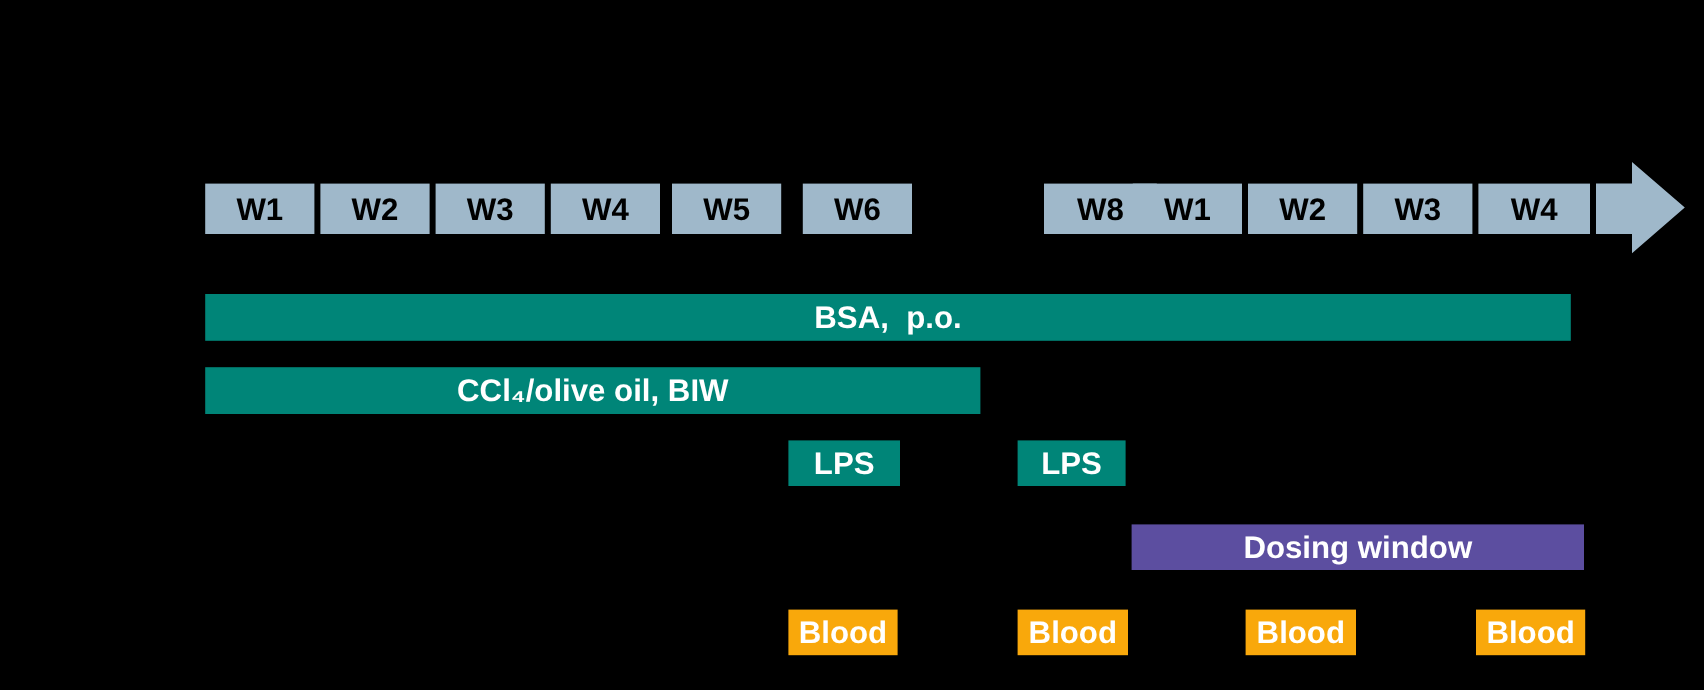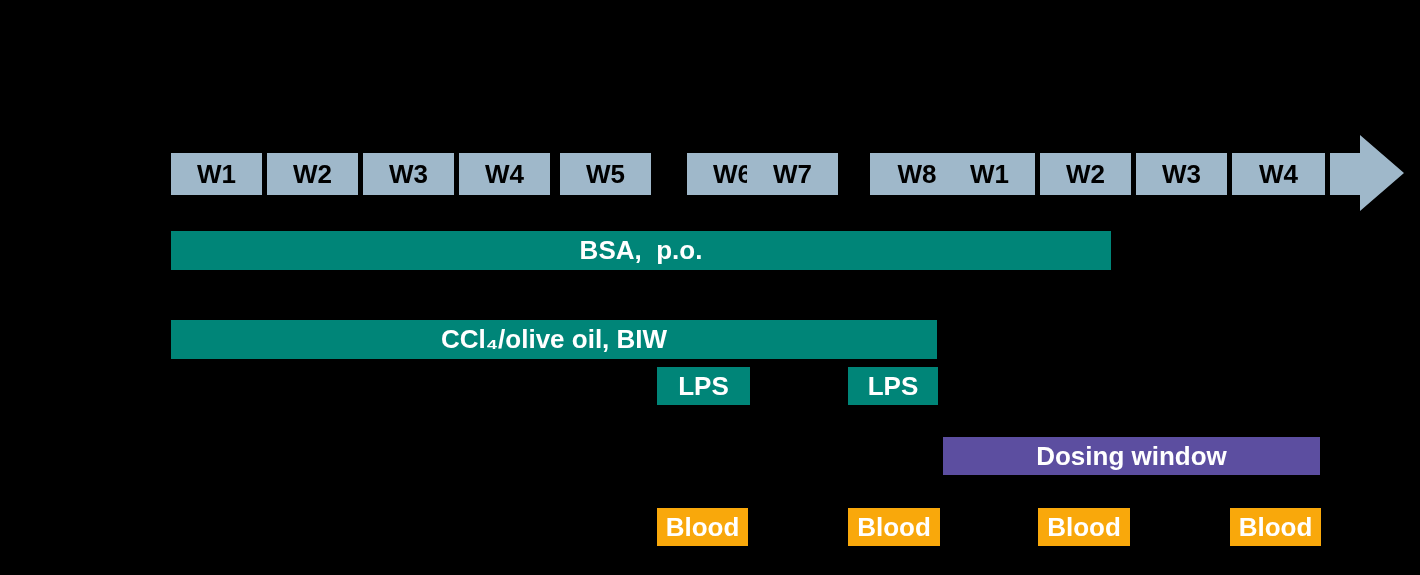--- a/index.html
+++ b/index.html
@@ -34,38 +34,37 @@
 </head>
 <body>
 
 <div id="stage">
 
   <div class="wk" style="left:171px">W1</div>
   <div class="wk" style="left:267px">W2</div>
   <div class="wk" style="left:363px">W3</div>
   <div class="wk" style="left:459px">W4</div>
   <div class="wk" style="left:560px">W5</div>
-  <div class="wk" style="left:687px">W6</div>
-  <div class="wk" style="left:747px">W7</div>
+  <div class="wk" style="left:669px">W6</div>
   <div class="wk" style="left:870px;width:94px">W8</div>
 
   <div class="wk" style="left:944px">W1</div>
   <div class="wk" style="left:1040px">W2</div>
   <div class="wk" style="left:1136px">W3</div>
   <div class="wk" style="left:1232px;width:93px">W4</div>
 
   <svg id="arrow-svg" width="76" height="80" viewBox="0 0 76 80">
     <polygon points="0,20 30,20 30,2 74,40 30,78 30,62 0,62" fill="#9FB8CA"></polygon>
   </svg>
 
-  <div class="bar teal" style="left:171px;top:219px;width:940px;height:39px">
+  <div class="bar teal" style="left:171px;top:233px;width:1138px;height:39px">
     <span>BSA,  p.o.</span>
   </div>
 
-  <div class="bar teal" style="left:171px;top:308px;width:766px;height:39px">
+  <div class="bar teal" style="left:171px;top:294px;width:646px;height:39px">
     <span>CCl₄/olive oil, BIW</span>
   </div>
 
   <div class="bar teal" style="left:657px;top:355px;width:93px;height:38px">
     <span>LPS</span>
   </div>
   <div class="bar teal" style="left:848px;top:355px;width:90px;height:38px">
     <span>LPS</span>
   </div>
 

